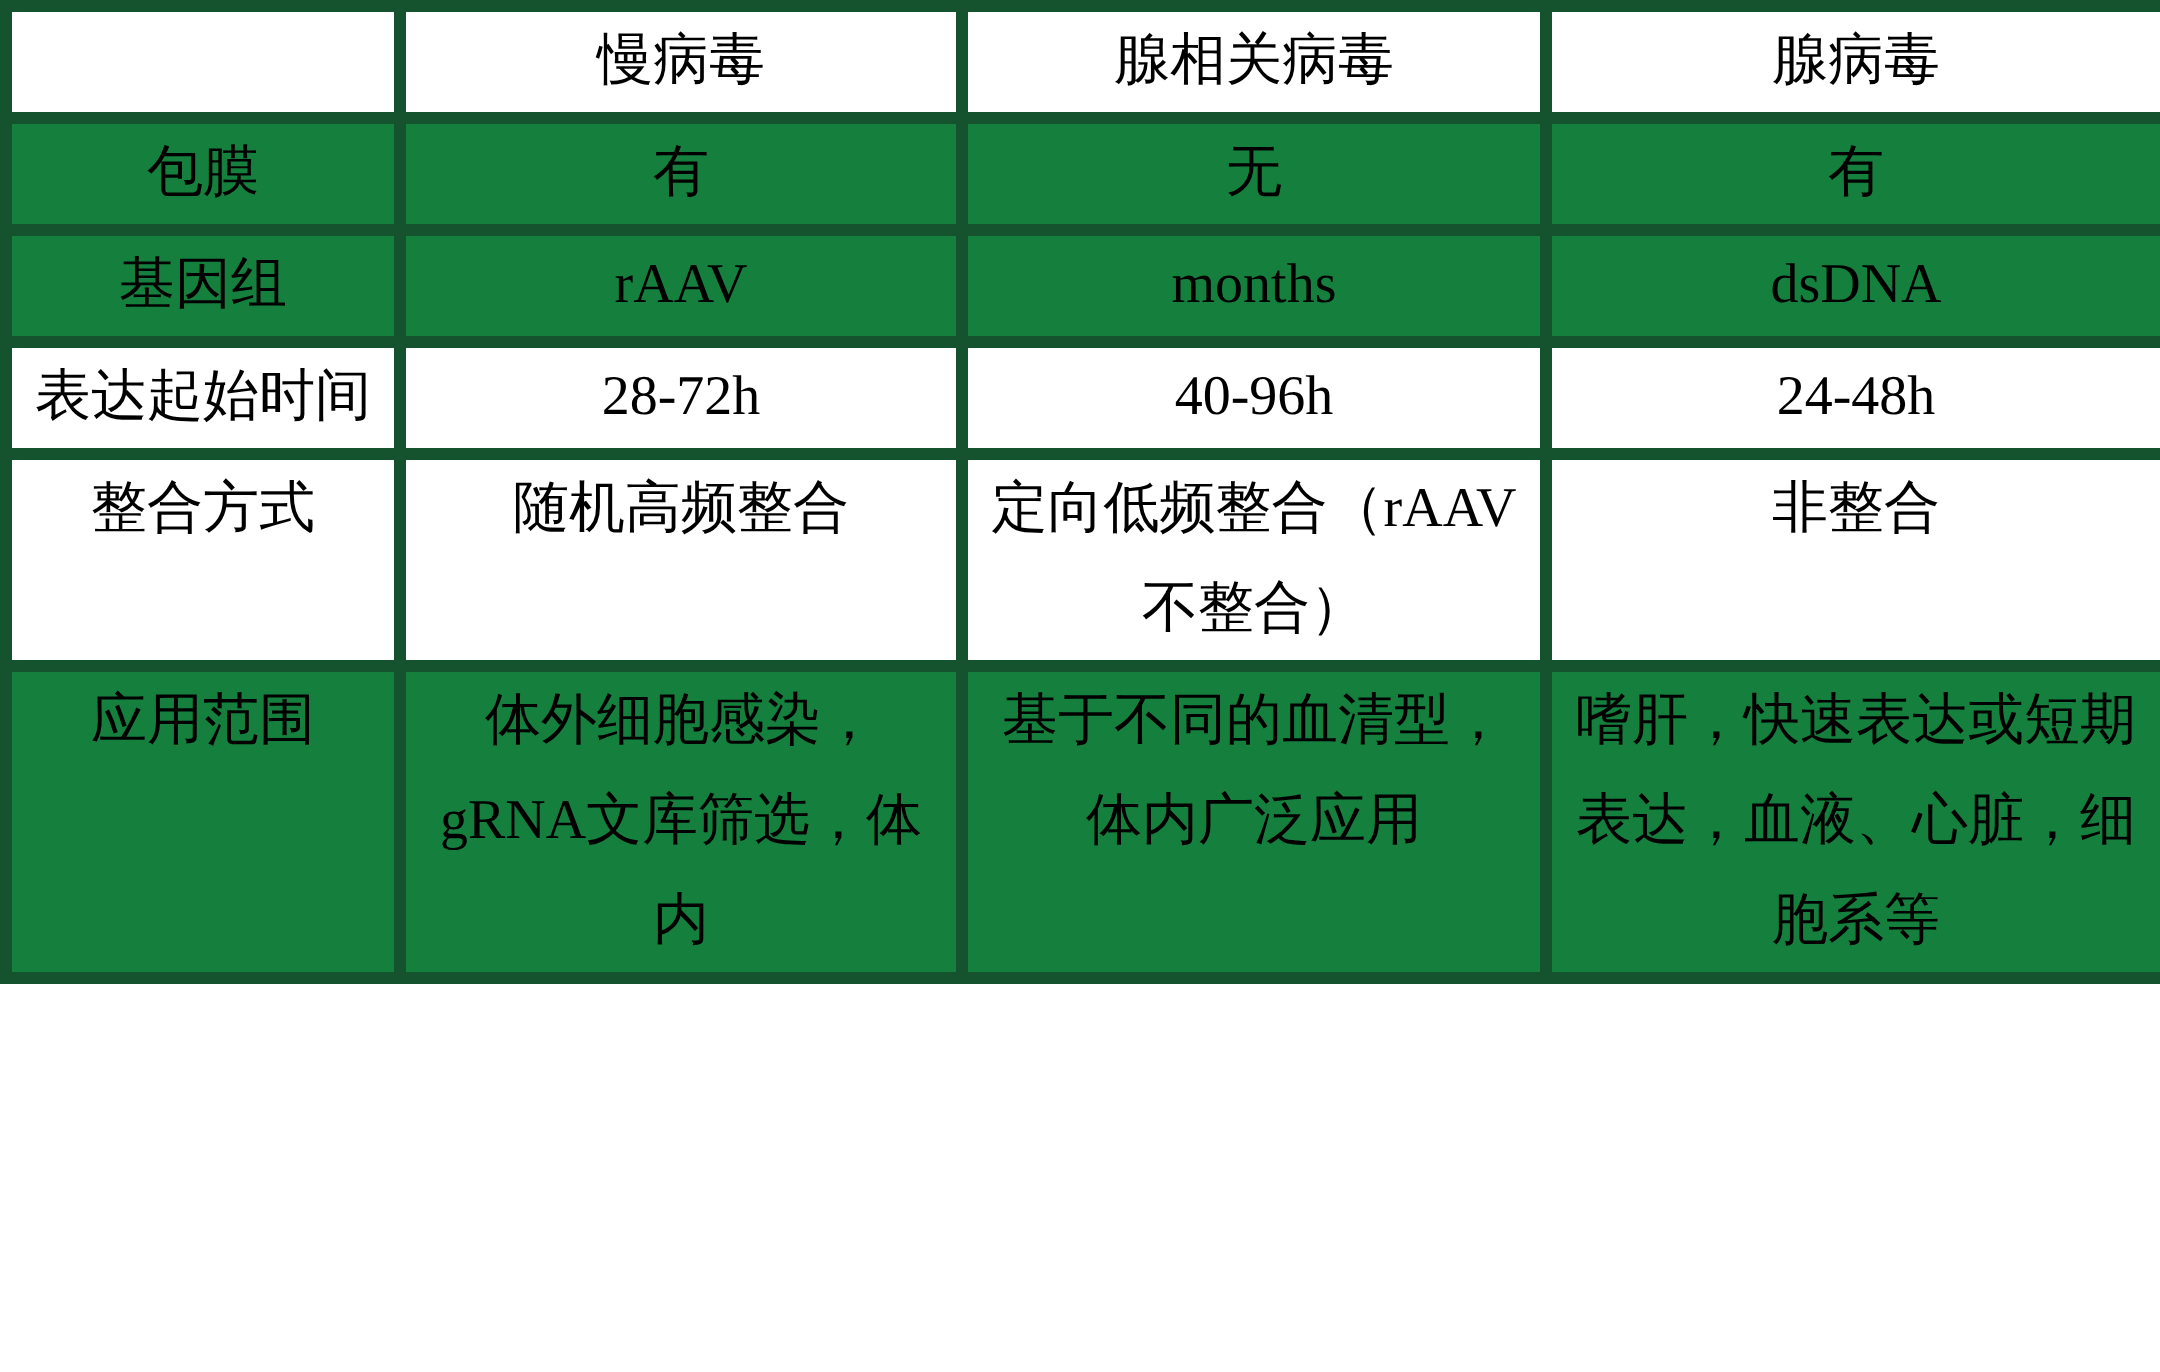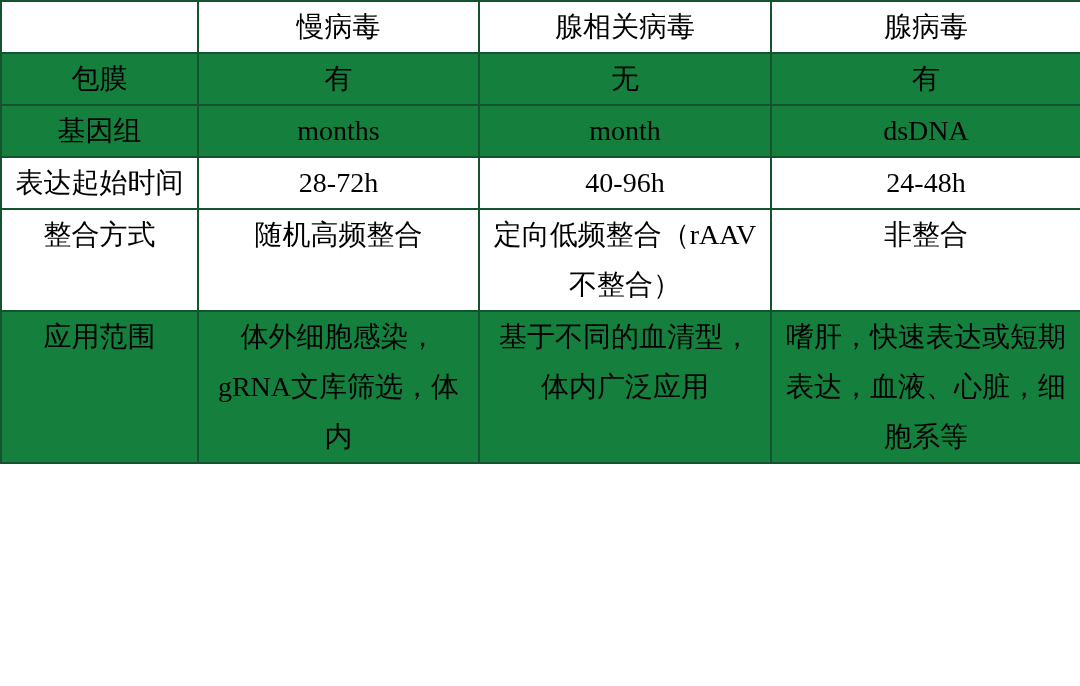--- a/index.html
+++ b/index.html
@@ -13,21 +13,21 @@
   table.virus-table {
     border-collapse: collapse;
     table-layout: fixed;
     width: 1080px;
     font-family: "Liberation Serif", "DejaVu Serif", serif;
     font-size: 28px;
     color: #000000;
   }
   table.virus-table td,
   table.virus-table th {
-    border: 2px solid #14532d;
+    border: 6px solid #14532d;
     padding: 0 6px;
     text-align: center;
     vertical-align: top;
     line-height: 50px;
     font-weight: normal;
     white-space: pre;
     overflow: hidden;
   }
   tr.alt td, tr.alt th {
     background: #15803d;
@@ -54,22 +54,22 @@
       <th>腺病毒</th>
     </tr>
     <tr class="alt">
       <td>包膜</td>
       <td>有</td>
       <td>无</td>
       <td>有</td>
     </tr>
     <tr class="alt">
       <td>基因组</td>
+      <td>rAAV</td>
       <td>months</td>
-      <td>month</td>
       <td>dsDNA</td>
     </tr>
     <tr class="plain">
       <td>表达起始时间</td>
       <td>28-72h</td>
       <td>40-96h</td>
       <td>24-48h</td>
     </tr>
     <tr class="plain">
       <td>整合方式</td>

